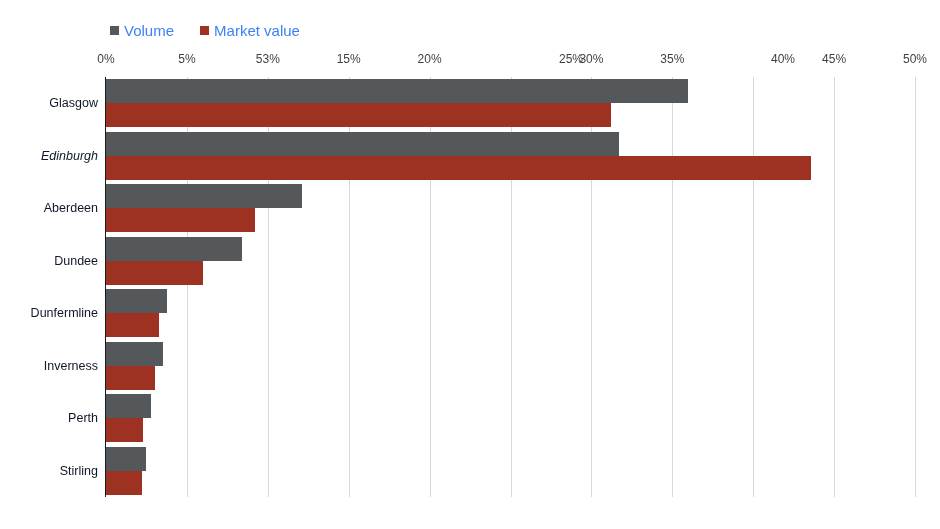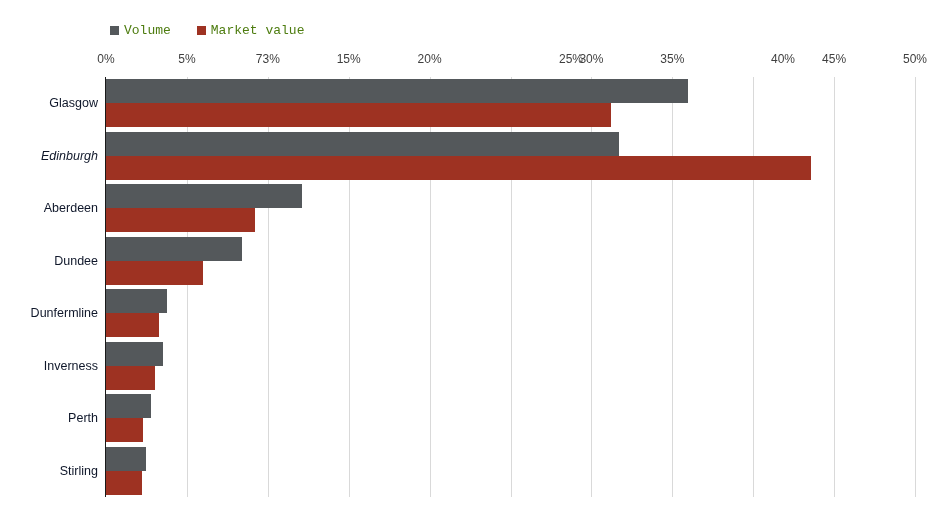--- a/index.html
+++ b/index.html
@@ -35,25 +35,24 @@
     display: flex;
     align-items: center;
     gap: 5px;
   }
   .legend-swatch {
     width: 9px;
     height: 9px;
     display: inline-block;
   }
   .legend-label {
-    font-size: 13px;
-    color: #4d7c0f;
+    font-size: 15px;
+    color: #3b82f6;
     line-height: 1;
     white-space: nowrap;
-    font-family: Liberation Mono, monospace;
   }
 
   
   .chart-title {
     position: absolute;
     right: 8px;
     top: 24px;
     font-size: 12.5px;
     color: #3f3f3f;
     white-space: nowrap;
@@ -140,21 +139,21 @@
     <div class="legend-item">
       <span class="legend-swatch" style="background:#9e3222"></span>
       <span class="legend-label">Market value</span>
     </div>
   </div>
 
 
   <div class="x-axis-labels">
       <div class="x-tick-label" style="left: 106px;">0%</div>
       <div class="x-tick-label" style="left: 186.9px;">5%</div>
-      <div class="x-tick-label" style="left: 267.8px;">73%</div>
+      <div class="x-tick-label" style="left: 267.8px;">53%</div>
       <div class="x-tick-label" style="left: 348.7px;">15%</div>
       <div class="x-tick-label" style="left: 429.6px;">20%</div>
       <div class="x-tick-label" style="left: 527px; margin-left: 44px;">25%</div>
       <div class="x-tick-label" style="left: 591.4px;">30%</div>
       <div class="x-tick-label" style="left: 672.3px;">35%</div>
       <div class="x-tick-label" style="left: 783px;">40%</div>
       <div class="x-tick-label" style="left: 834.1px;">45%</div>
       <div class="x-tick-label" style="left: 915px;">50%</div>
     </div>
 

